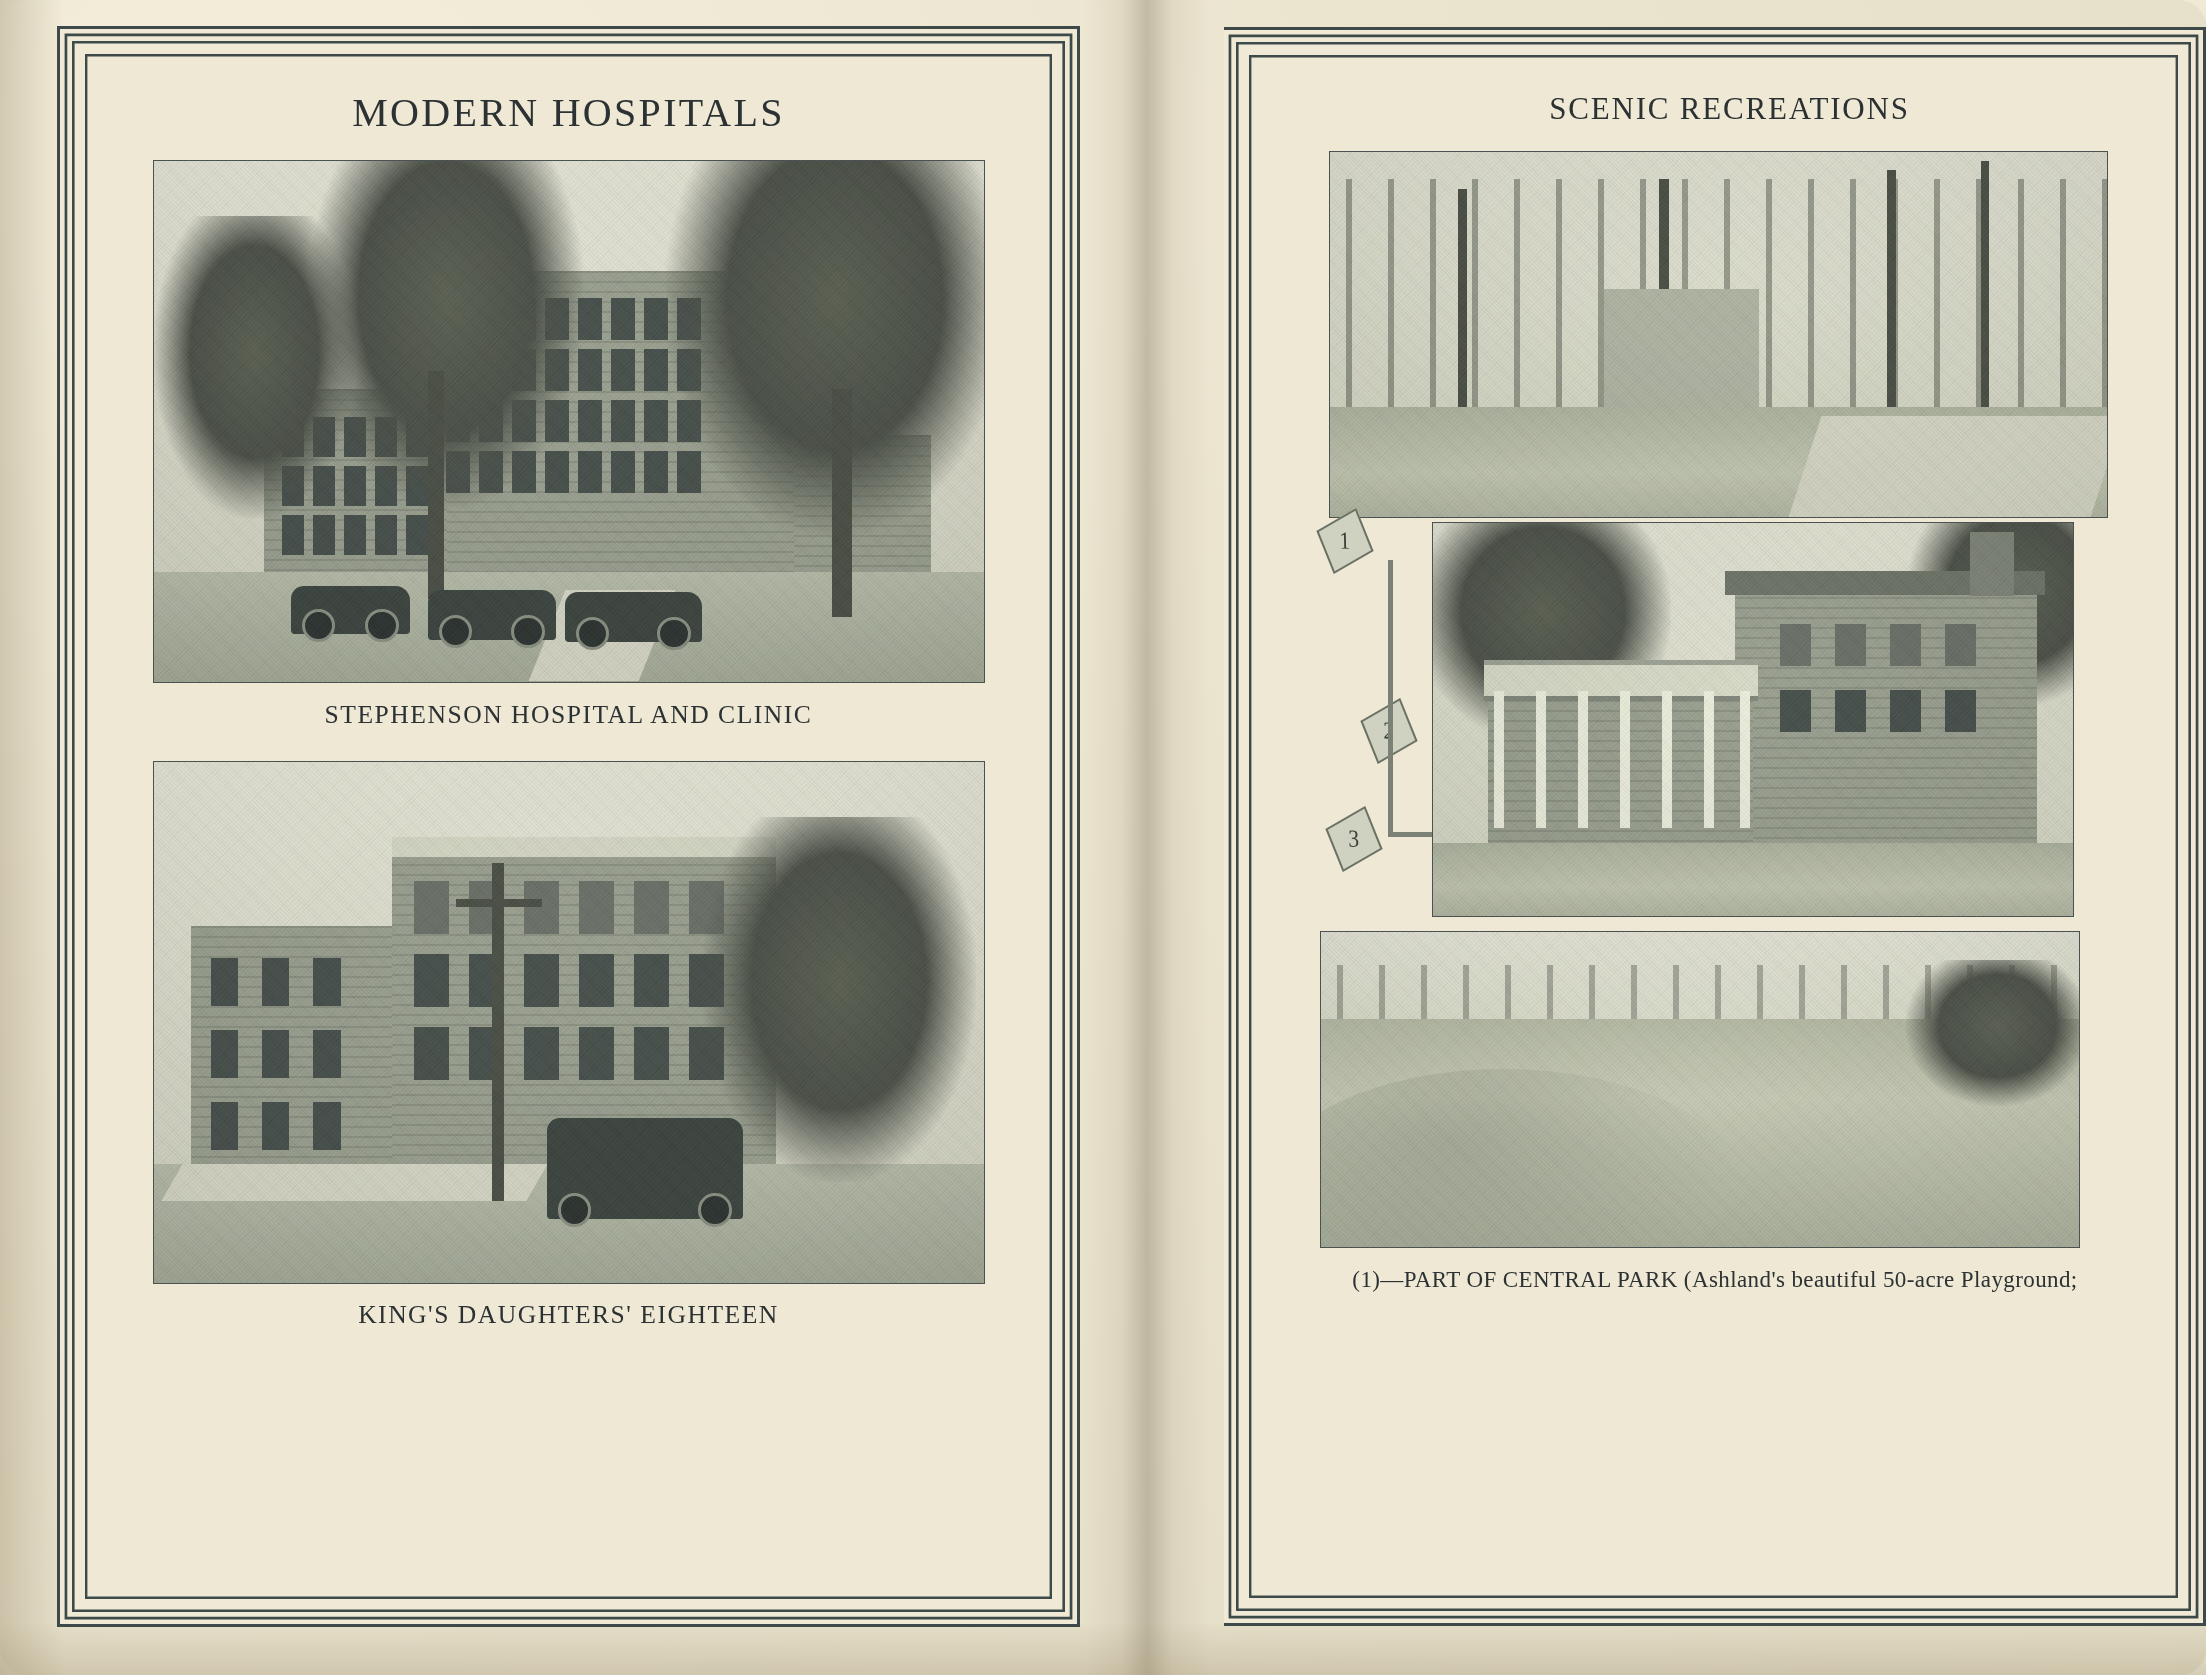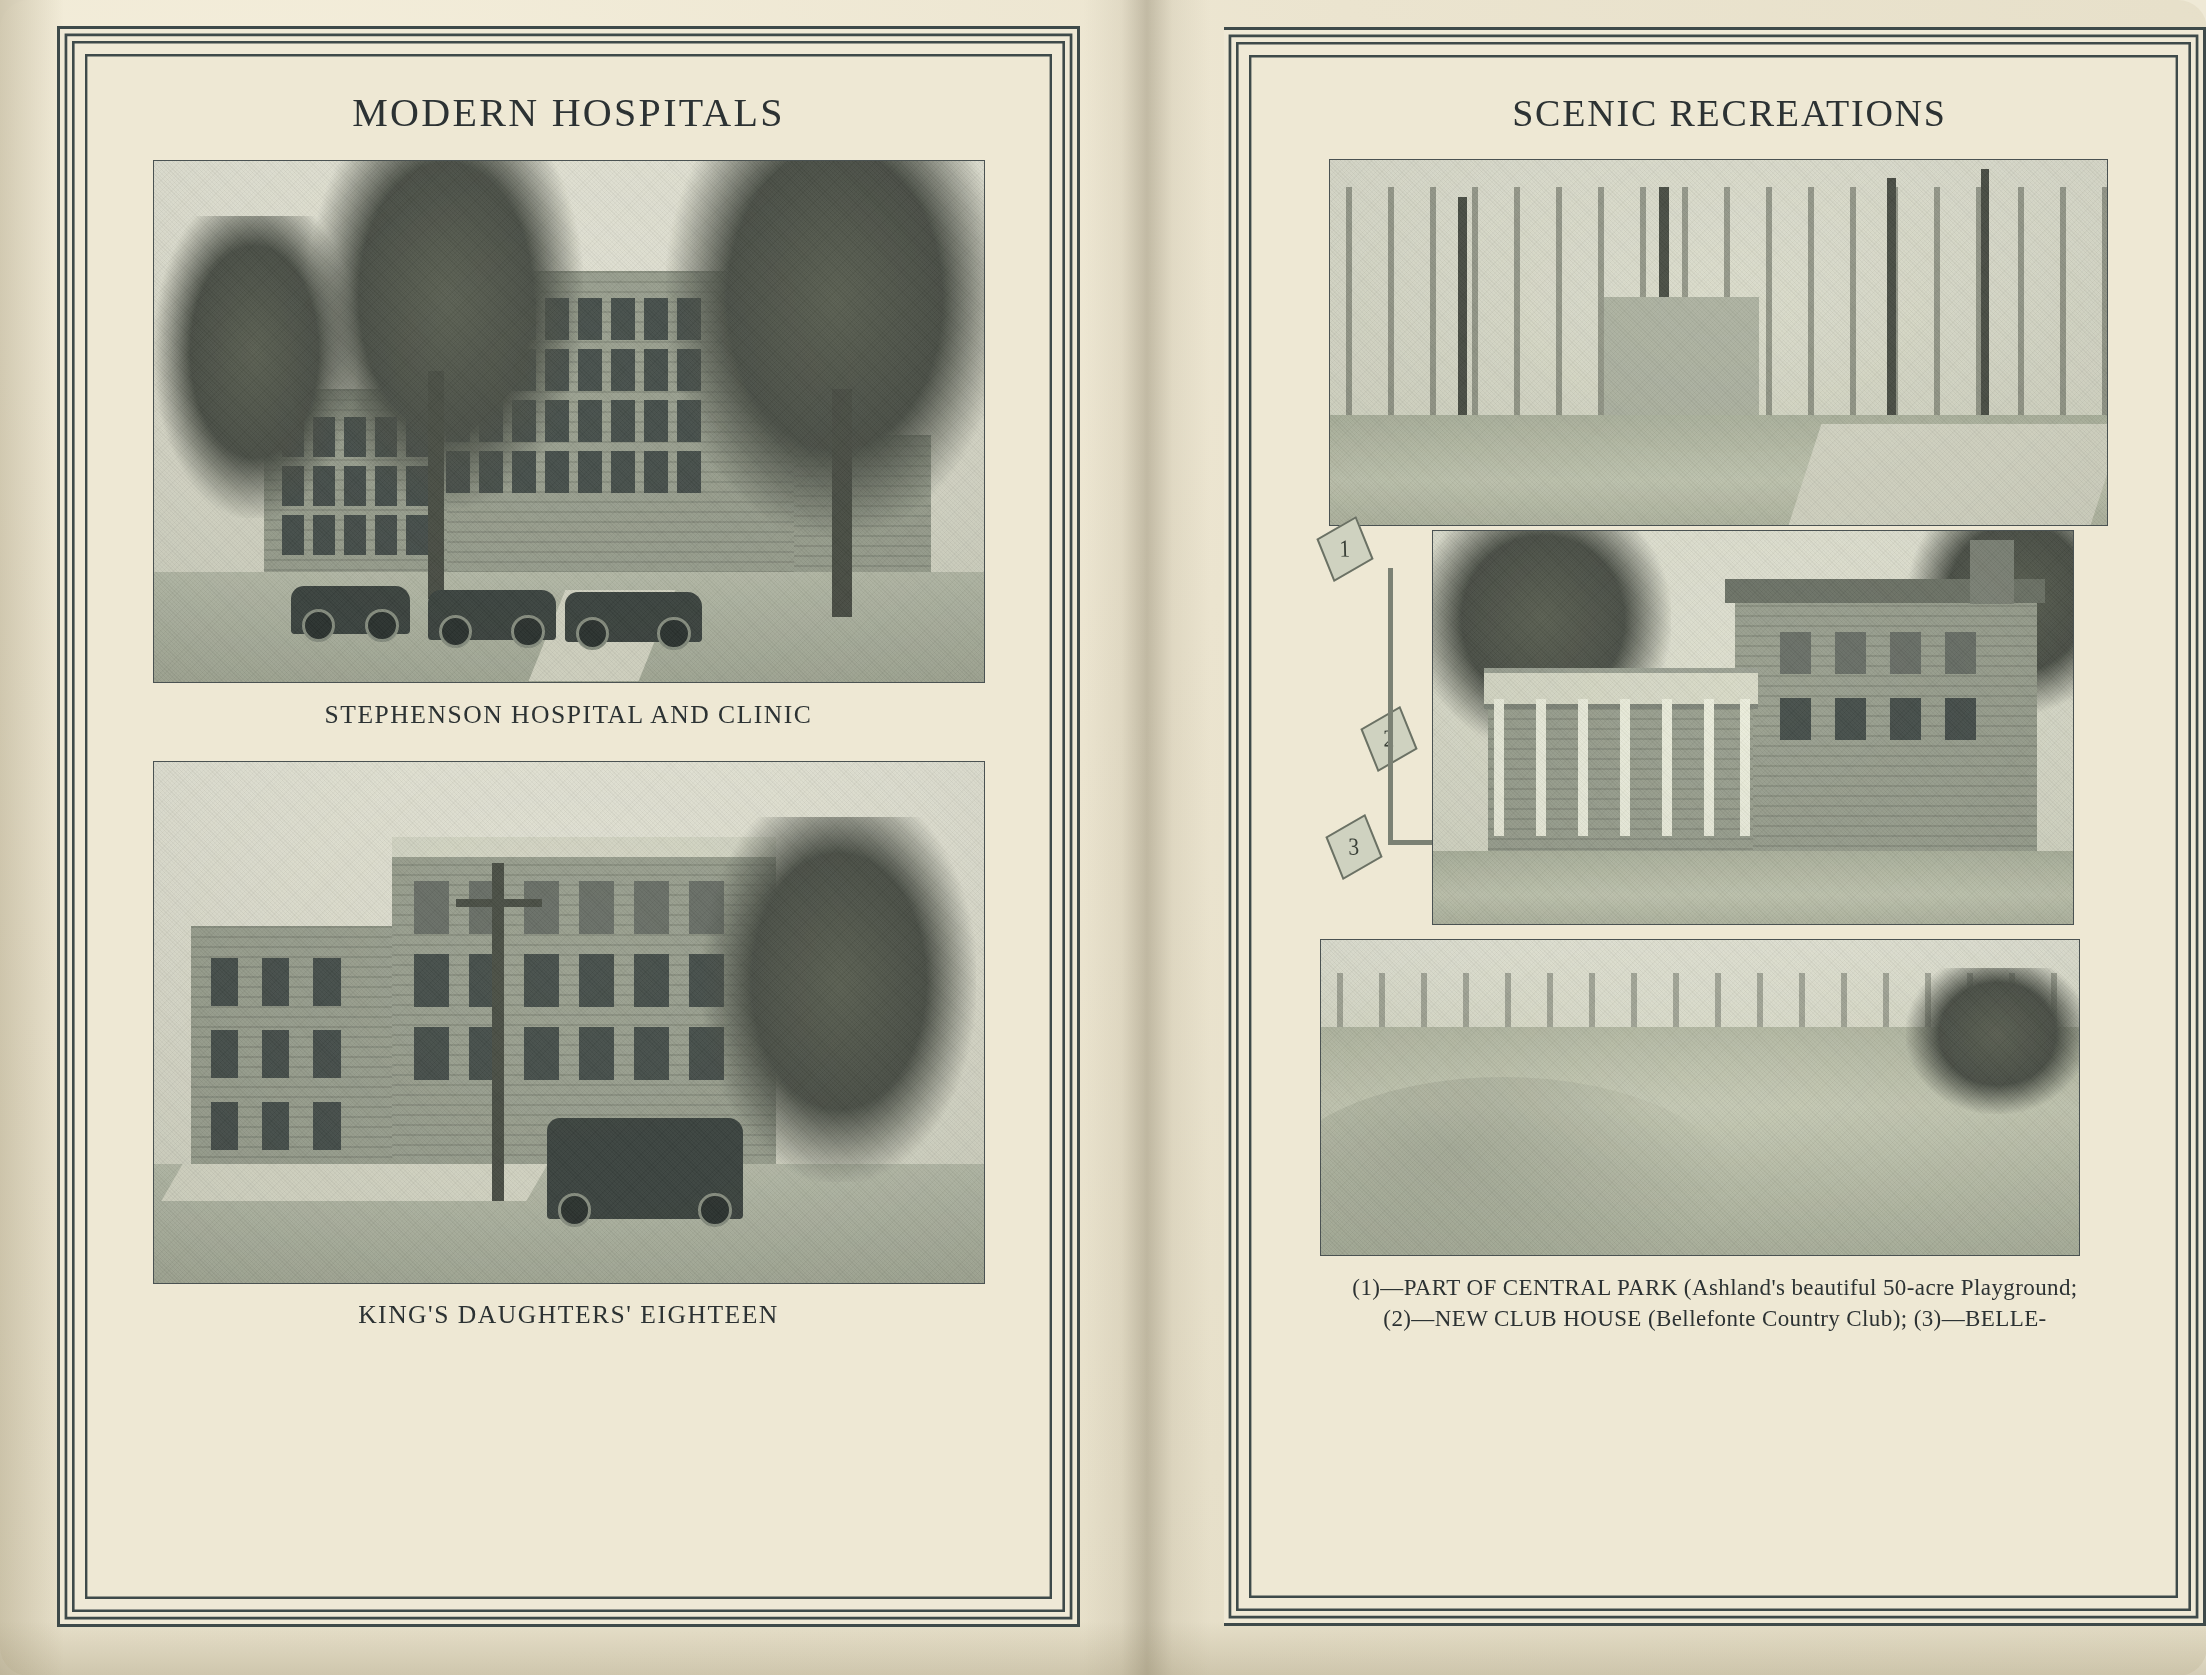--- a/index.html
+++ b/index.html
@@ -83,21 +83,21 @@
   .section-title {
     font-family: "Liberation Serif", serif;
     font-size: 40px;
     letter-spacing: 2.3px;
     color: #2c3233;
     margin-top: 25.6px;
     margin-bottom: 24px;
     text-align: center;
     font-weight: 400;
   }
-  #page-right .section-title { font-size: 38px; letter-spacing: 1.8px; margin-left: 29px; }
+  #page-right .section-title { font-size: 31px; letter-spacing: 1.8px; margin-left: 29px; }
 
   
   .photo {
     position: relative;
     border: 1.8px solid #4a5252;
     overflow: hidden;
     background: #b9bda9;
   }
   .caption {
     font-size: 25.6px;
@@ -455,20 +455,19 @@
             <div class="lawn" style="height:228px; background:linear-gradient(to bottom,#b4b9a4,#c6cab5 35%,#aeb49f 100%);"></div>
             <div style="position:absolute; left:-55px; top:137px; width:475px; height:238px; border-radius:50%; background:radial-gradient(ellipse at 40% 30%, rgba(150,156,138,.55), rgba(150,156,138,0) 70%);"></div>
             <div class="tree" style="left:585px; top:27.4px; width:183px; height:146px;"></div>
             <div class="veil"></div>
             <div class="grain"></div>
           </div>
         </div>
 
         <div class="caption-block">
           <div>(1)—PART OF CENTRAL PARK (Ashland's beautiful 50-acre Playground;</div>
-          <div>(2)—NEW CLUB HOUSE (Bellefonte Country Club); (3)—BELLE-</div>
         </div>
 
       </div>
     </div>
   </div>
 </div>
 
 
 </body></html>

